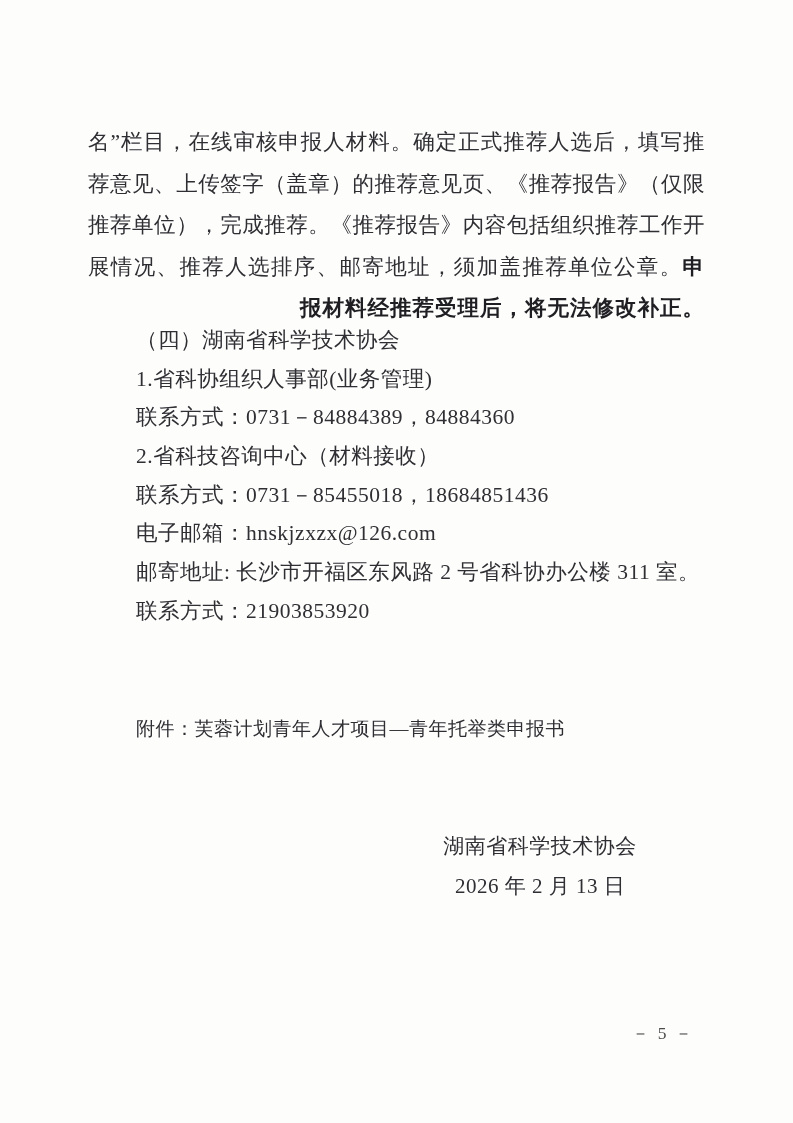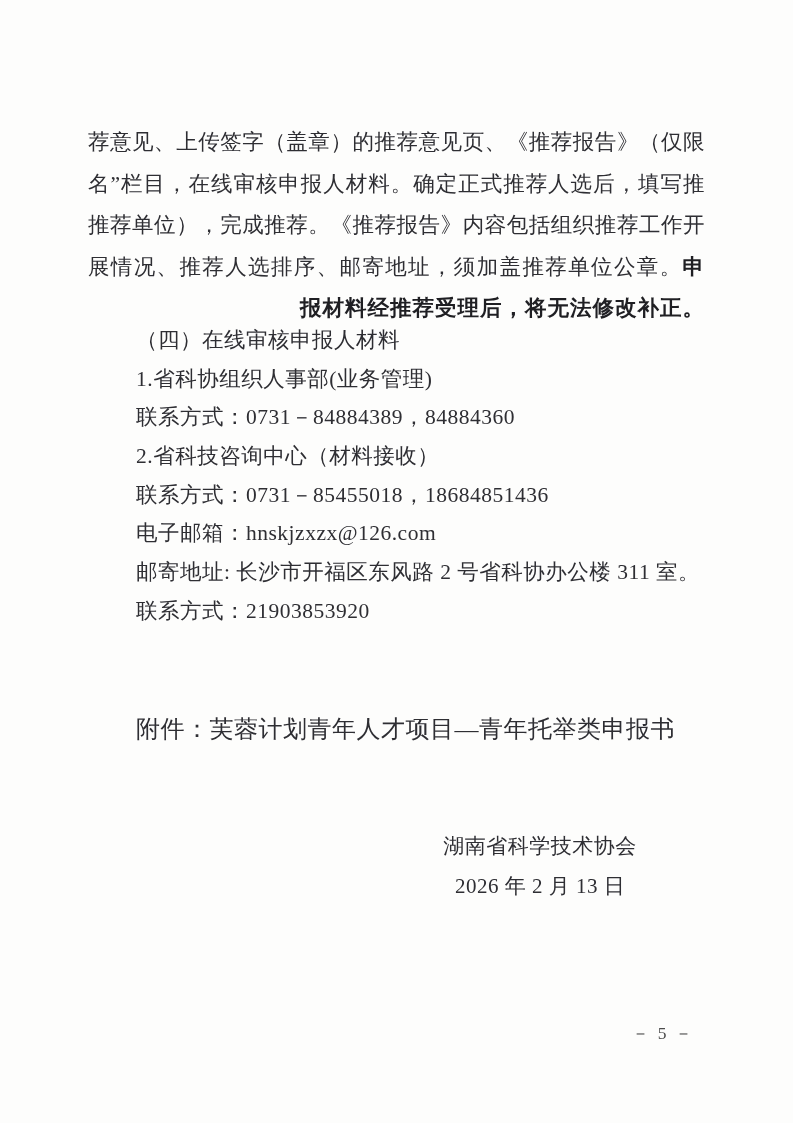--- a/index.html
+++ b/index.html
@@ -57,21 +57,21 @@
   .contact-line {
     padding-left: 48px;
     white-space: nowrap;
     height: 38.7px;
   }
   
   .attachment {
     position: absolute;
     top: 710px;
     left: 136px;
-    font-size: 24px;
+    font-size: 19px;
     line-height: 38.7px;
     letter-spacing: 0.5px;
     white-space: nowrap;
     text-align: center;
   }
   
   .signature {
     position: absolute;
     top: 826px;
     left: 390px;
@@ -93,29 +93,29 @@
     letter-spacing: 2px;
     white-space: nowrap;
   }
 </style>
 </head>
 <body>
 
 <div class="page">
 
   <div class="para1">
+    <div class="jline">名”栏目，在线审核申报人材料。确定正式推荐人选后，填写推</div>
     <div class="jline">荐意见、上传签字（盖章）的推荐意见页、《推荐报告》（仅限</div>
-    <div class="jline">名”栏目，在线审核申报人材料。确定正式推荐人选后，填写推</div>
     <div class="jline">推荐单位），完成推荐。《推荐报告》内容包括组织推荐工作开</div>
     <div class="jline"><span>展情况、推荐人选排序、邮寄地址，须加盖推荐单位公章。</span><span class="bold-emphasis">申</span></div>
     <div class="jline-last bold-emphasis">报材料经推荐受理后，将无法修改补正。</div>
   </div>
 
   <div class="contacts">
-    <div class="contact-line">（四）在线审核申报人材料</div>
+    <div class="contact-line">（四）湖南省科学技术协会</div>
     <div class="contact-line">1.省科协组织人事部(业务管理)</div>
     <div class="contact-line">联系方式：0731－84884389，84884360</div>
     <div class="contact-line">2.省科技咨询中心（材料接收）</div>
     <div class="contact-line">联系方式：0731－85455018，18684851436</div>
     <div class="contact-line">电子邮箱：hnskjzxzx@126.com</div>
     <div class="contact-line">邮寄地址: 长沙市开福区东风路 2 号省科协办公楼 311 室。</div>
     <div class="contact-line">联系方式：21903853920</div>
   </div>
 
   <div class="attachment">附件：芙蓉计划青年人才项目—青年托举类申报书</div>

